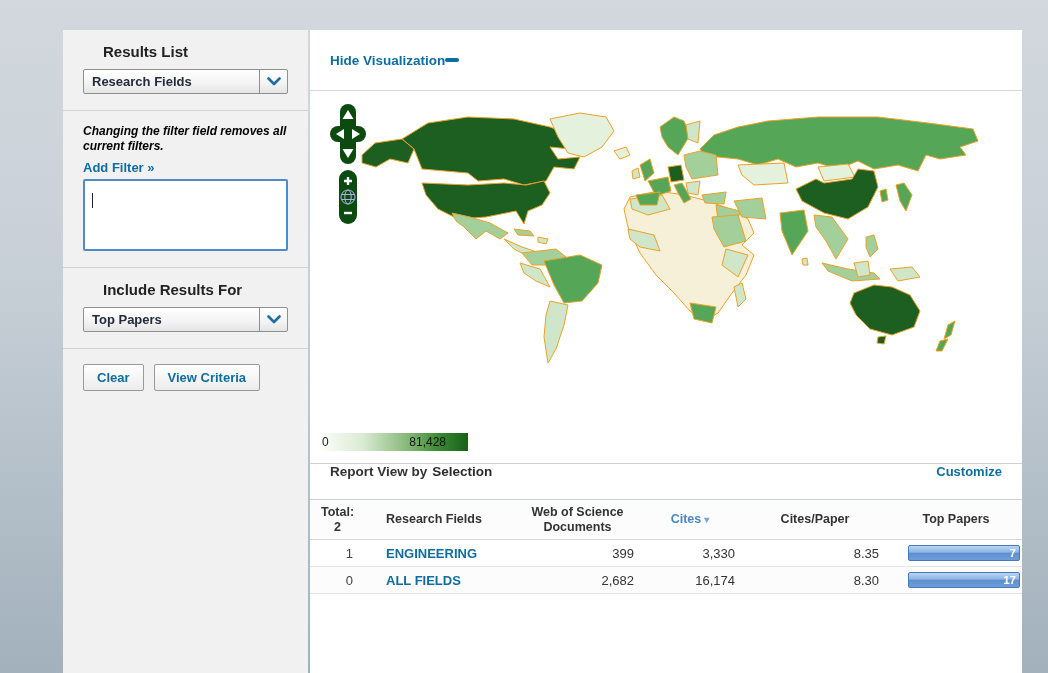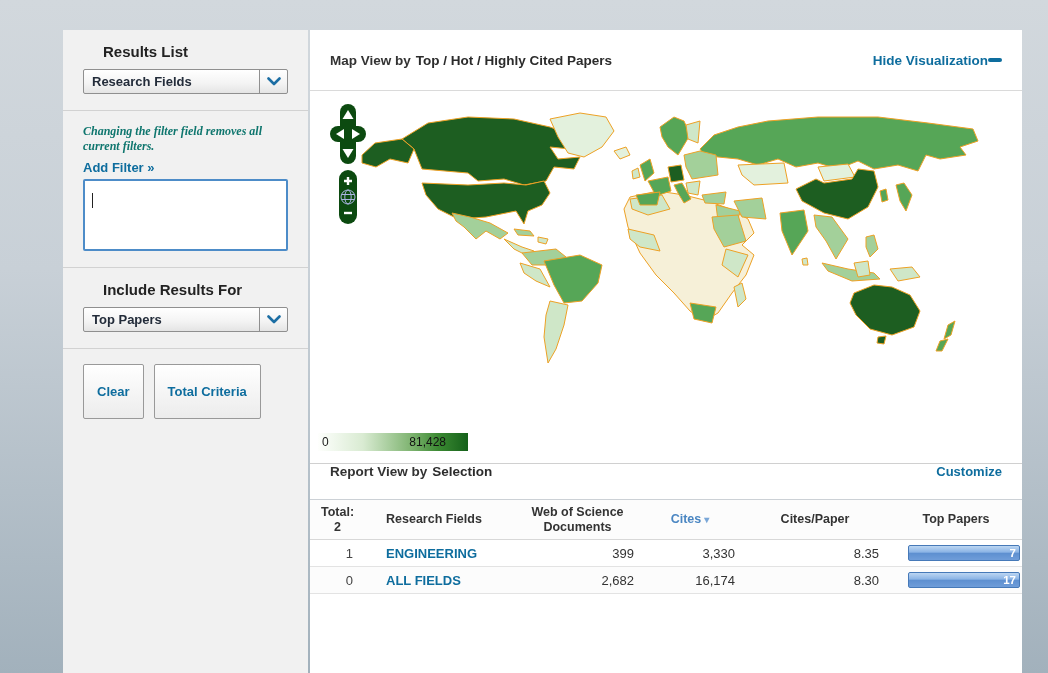--- a/index.html
+++ b/index.html
@@ -15,30 +15,30 @@
   .side-label{font-size:15px;font-weight:bold;color:#222;margin-bottom:9px;padding-left:20px;}
   .dd{display:flex;height:23px;border:1px solid #8f8f8f;border-radius:2px;
       background:linear-gradient(180deg,#ffffff 0%,#f3f3f3 60%,#e4e4e4 100%);cursor:pointer;}
   .dd-value{flex:1;display:flex;align-items:center;padding-left:8px;
       font-size:13px;font-weight:bold;color:#232c3a;}
   .dd-btn{width:27px;border-left:1px solid #8f8f8f;display:flex;align-items:center;justify-content:center;}
   .filter-title{display:flex;align-items:center;gap:6px;margin-bottom:7px;}
   .filter-title .side-label{margin-bottom:0;}
   .help{width:15px;height:15px;border-radius:50%;background:#2178b5;color:#fff;
       font-size:10px;font-weight:bold;display:flex;align-items:center;justify-content:center;}
-  .note{font-size:12px;font-style:italic;font-weight:bold;color:#0f766e;line-height:1.25;margin-bottom:6px;font-family:Liberation Serif, serif;}
+  .note{font-size:12px;font-style:italic;font-weight:bold;color:#000000;line-height:1.25;margin-bottom:6px;}
   .addfilter{font-size:13px;font-weight:bold;color:#0e6d9e;margin-bottom:4px;cursor:pointer;}
   .filter-box{border:2px solid #4d8cc8;background:#fff;border-radius:2px;padding:4px 4px 2px 4px;height:62px;}
   .tag{border:1px solid #9f9f9f;border-radius:3px;background:linear-gradient(180deg,#fafafa,#dcdcdc);
       padding:2px 6px;font-size:11.5px;font-weight:bold;color:#333;text-align:center;
       text-transform:uppercase;line-height:1.2;}
   .tag .x{color:#8a8a8a;font-size:11px;margin-right:3px;cursor:pointer;}
   .caret{width:1px;height:15px;background:#222;margin:8px 0 0 3px;}
   .btn-row{display:flex;gap:10px;padding-top:2px;}
-  .btn{height:25px;display:inline-flex;align-items:center;padding:14px 13px;border:1px solid #999;
+  .btn{height:25px;display:inline-flex;align-items:center;padding:0 13px;border:1px solid #999;
       border-radius:2px;background:linear-gradient(180deg,#ffffff,#ececec);
       font-size:13px;font-weight:bold;color:#0e6d9e;cursor:pointer;}
   
   .main{position:absolute;left:310px;top:30px;width:712px;bottom:0;background:#fff;}
   .map-header{height:60px;display:flex;align-items:center;justify-content:space-between;
       padding:0 20px;border-bottom:1px solid #dadada;}
   .sec-title{font-size:13.5px;font-weight:bold;color:#333;}
   .sec-title .t2{margin-left:5px;color:#2b2b2b;}
   .hidelink{display:flex;align-items:center;gap:0;cursor:pointer;}
   .hidelink .txt{font-size:13.5px;font-weight:bold;color:#0e6d9e;}
@@ -112,31 +112,28 @@
           <svg width="14" height="9" viewBox="0 0 14 9">
               <path d="M1.5,1.5 L7,7 L12.5,1.5" fill="none" stroke="#1c6ea4" stroke-width="2.6" stroke-linecap="round" stroke-linejoin="round"></path>
             </svg>
         </span>
       </div>
     </div>
 
     <div class="side-section last">
       <div class="btn-row">
         <span class="btn">Clear</span>
-        <span class="btn">Total Criteria</span>
+        <span class="btn">View Criteria</span>
       </div>
     </div>
   </div>
 
   <div class="main">
 
     <div class="map-header">
-      <div class="sec-title">
-        <span>Map View by</span><span class="t2">Top / Hot / Highly Cited Papers</span>
-      </div>
       <div class="hidelink">
         <span class="txt">Hide Visualization</span>
         <span class="minus"></span>
       </div>
     </div>
 
     <div class="map-block">
       <svg class="world" width="704" height="336" viewBox="0 0 704 336">
 
         <path d="M382,52 L396,38 L420,30 L450,24 L500,20 L560,20 L610,26 L655,32 L660,44 L642,50 L648,58 L622,62 L608,58 L600,74 L580,68 L556,72 L540,64 L520,72 L500,66 L478,70 L460,62 L440,68 L420,62 L400,60 L386,58 Z" fill="#56a657"></path>

